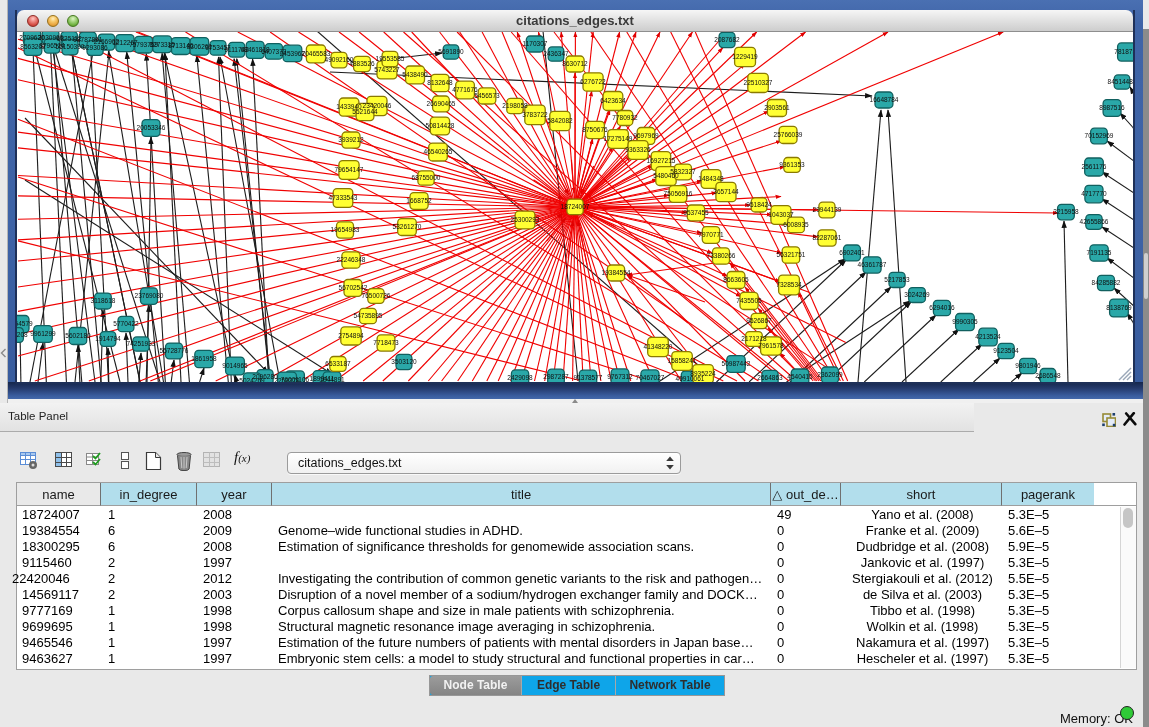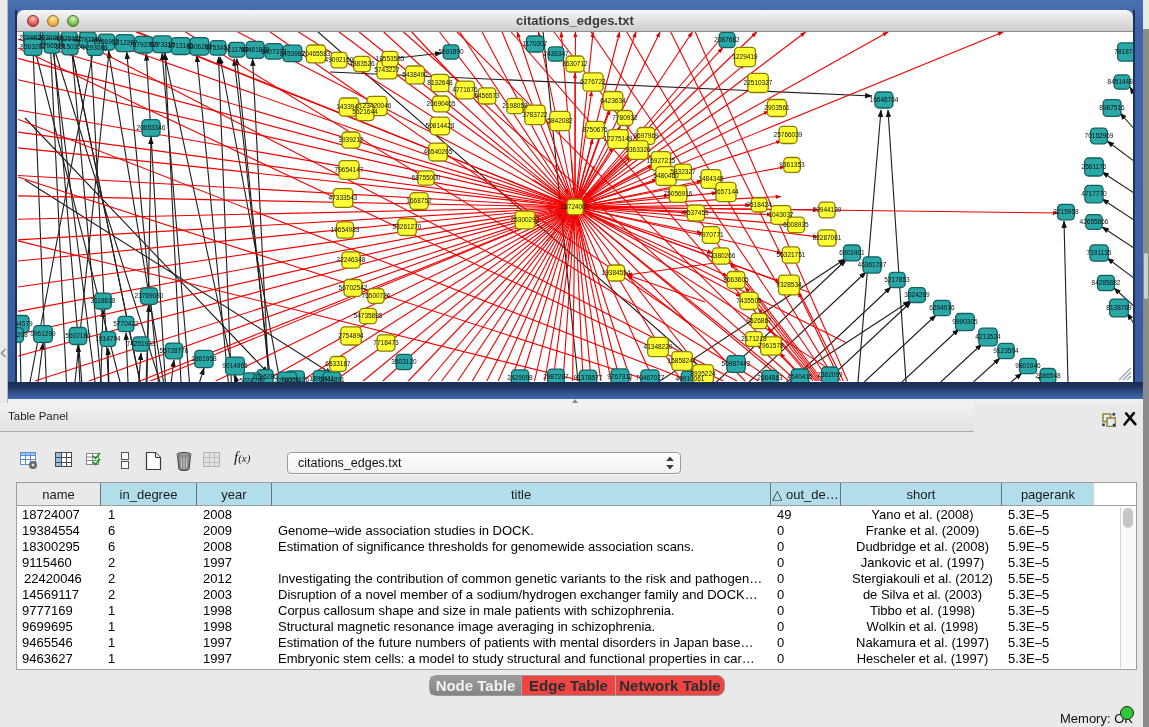--- a/index.html
+++ b/index.html
@@ -37,21 +37,21 @@
 
 #tbl{position:absolute;left:16px;top:79px;width:1119px;height:186px;background:#fff;border:1px solid #9e9e9e}
 .hcell{position:absolute;top:0;height:23px;background:#b2deec;
   border-right:1px solid #707070;box-sizing:border-box;font-size:13px;color:#1a1a1a;text-align:center;line-height:23px;border-bottom:1px solid #9e9e9e}
 .hgray{background:#e9e9e9 !important}
 .trow{position:absolute;left:0;width:1119px;height:16px;font-size:13px;color:#000;white-space:nowrap}
 .trow span{position:absolute;top:1px}
 #vsb{position:absolute;left:1103px;top:24px;width:15px;height:161px;background:#fafafa;border-left:1px solid #d5d5d5}
 #vsb .th{position:absolute;left:2px;top:1px;width:10px;height:20px;border-radius:5px;background:#c6c6c6}
 
-#tabs{position:absolute;left:429px;top:272px;width:294px;height:19px;border:1px solid #979797;border-radius:8px;background:#ef4444;font-size:15px;font-weight:bold}
+#tabs{position:absolute;left:429px;top:272px;width:294px;height:19px;border:1px solid #979797;border-radius:0;background:#0ea5e9;font-size:12px;font-weight:bold}
 #tabs .seg{position:absolute;top:0;height:19px;line-height:19px;text-align:center;color:#2e2e2e}
 #tabs .sel{background:linear-gradient(180deg,#9c9c9c 0%,#848484 100%);color:#f2f2f2;border-radius:3px 0 0 3px}
 #tabs .sp{position:absolute;top:0;width:1px;height:19px;background:#a8a8a8}
 
 #mem{position:absolute;left:1060px;top:308px;font-size:13px;color:#111}
 #memdot{position:absolute;left:1120px;top:303px;width:12px;height:12px;border-radius:50%;background:#2fca37;border:1px solid #222}
 </style></head>
 <body>
 <div id="app">
   <div id="desktop"></div>
@@ -684,21 +684,21 @@
 <span style="left:108px">1</span>
 <span style="left:203px">2008</span>
 <span style="left:777px">49</span>
 <span style="left:844px;width:157px;text-align:center">Yano et al. (2008)</span>
 <span style="left:1008px">5.3E–5</span>
 </div>
 <div class="trow" style="top:119px">
 <span style="left:22px">19384554</span>
 <span style="left:108px">6</span>
 <span style="left:203px">2009</span>
-<span style="left:278px">Genome–wide association studies in DOCK.</span>
+<span style="left:278px">Genome–wide functional studies in ADHD.</span>
 <span style="left:777px">0</span>
 <span style="left:844px;width:157px;text-align:center">Franke et al. (2009)</span>
 <span style="left:1008px">5.6E–5</span>
 </div>
 <div class="trow" style="top:135px">
 <span style="left:22px">18300295</span>
 <span style="left:108px">6</span>
 <span style="left:203px">2008</span>
 <span style="left:278px">Estimation of significance thresholds for genomewide association scans.</span>
 <span style="left:777px">0</span>
@@ -707,21 +707,21 @@
 </div>
 <div class="trow" style="top:151px">
 <span style="left:22px">9115460</span>
 <span style="left:108px">2</span>
 <span style="left:203px">1997</span>
 <span style="left:777px">0</span>
 <span style="left:844px;width:157px;text-align:center">Jankovic et al. (1997)</span>
 <span style="left:1008px">5.3E–5</span>
 </div>
 <div class="trow" style="top:167px">
-<span style="left:24px">22420046</span>
+<span style="left:12px">22420046</span>
 <span style="left:108px">2</span>
 <span style="left:203px">2012</span>
 <span style="left:278px">Investigating the contribution of common genetic variants to the risk and pathogen…</span>
 <span style="left:777px">0</span>
 <span style="left:844px;width:157px;text-align:center">Stergiakouli et al. (2012)</span>
 <span style="left:1008px">5.5E–5</span>
 </div>
 <div class="trow" style="top:183px">
 <span style="left:22px">14569117</span>
 <span style="left:108px">2</span>

